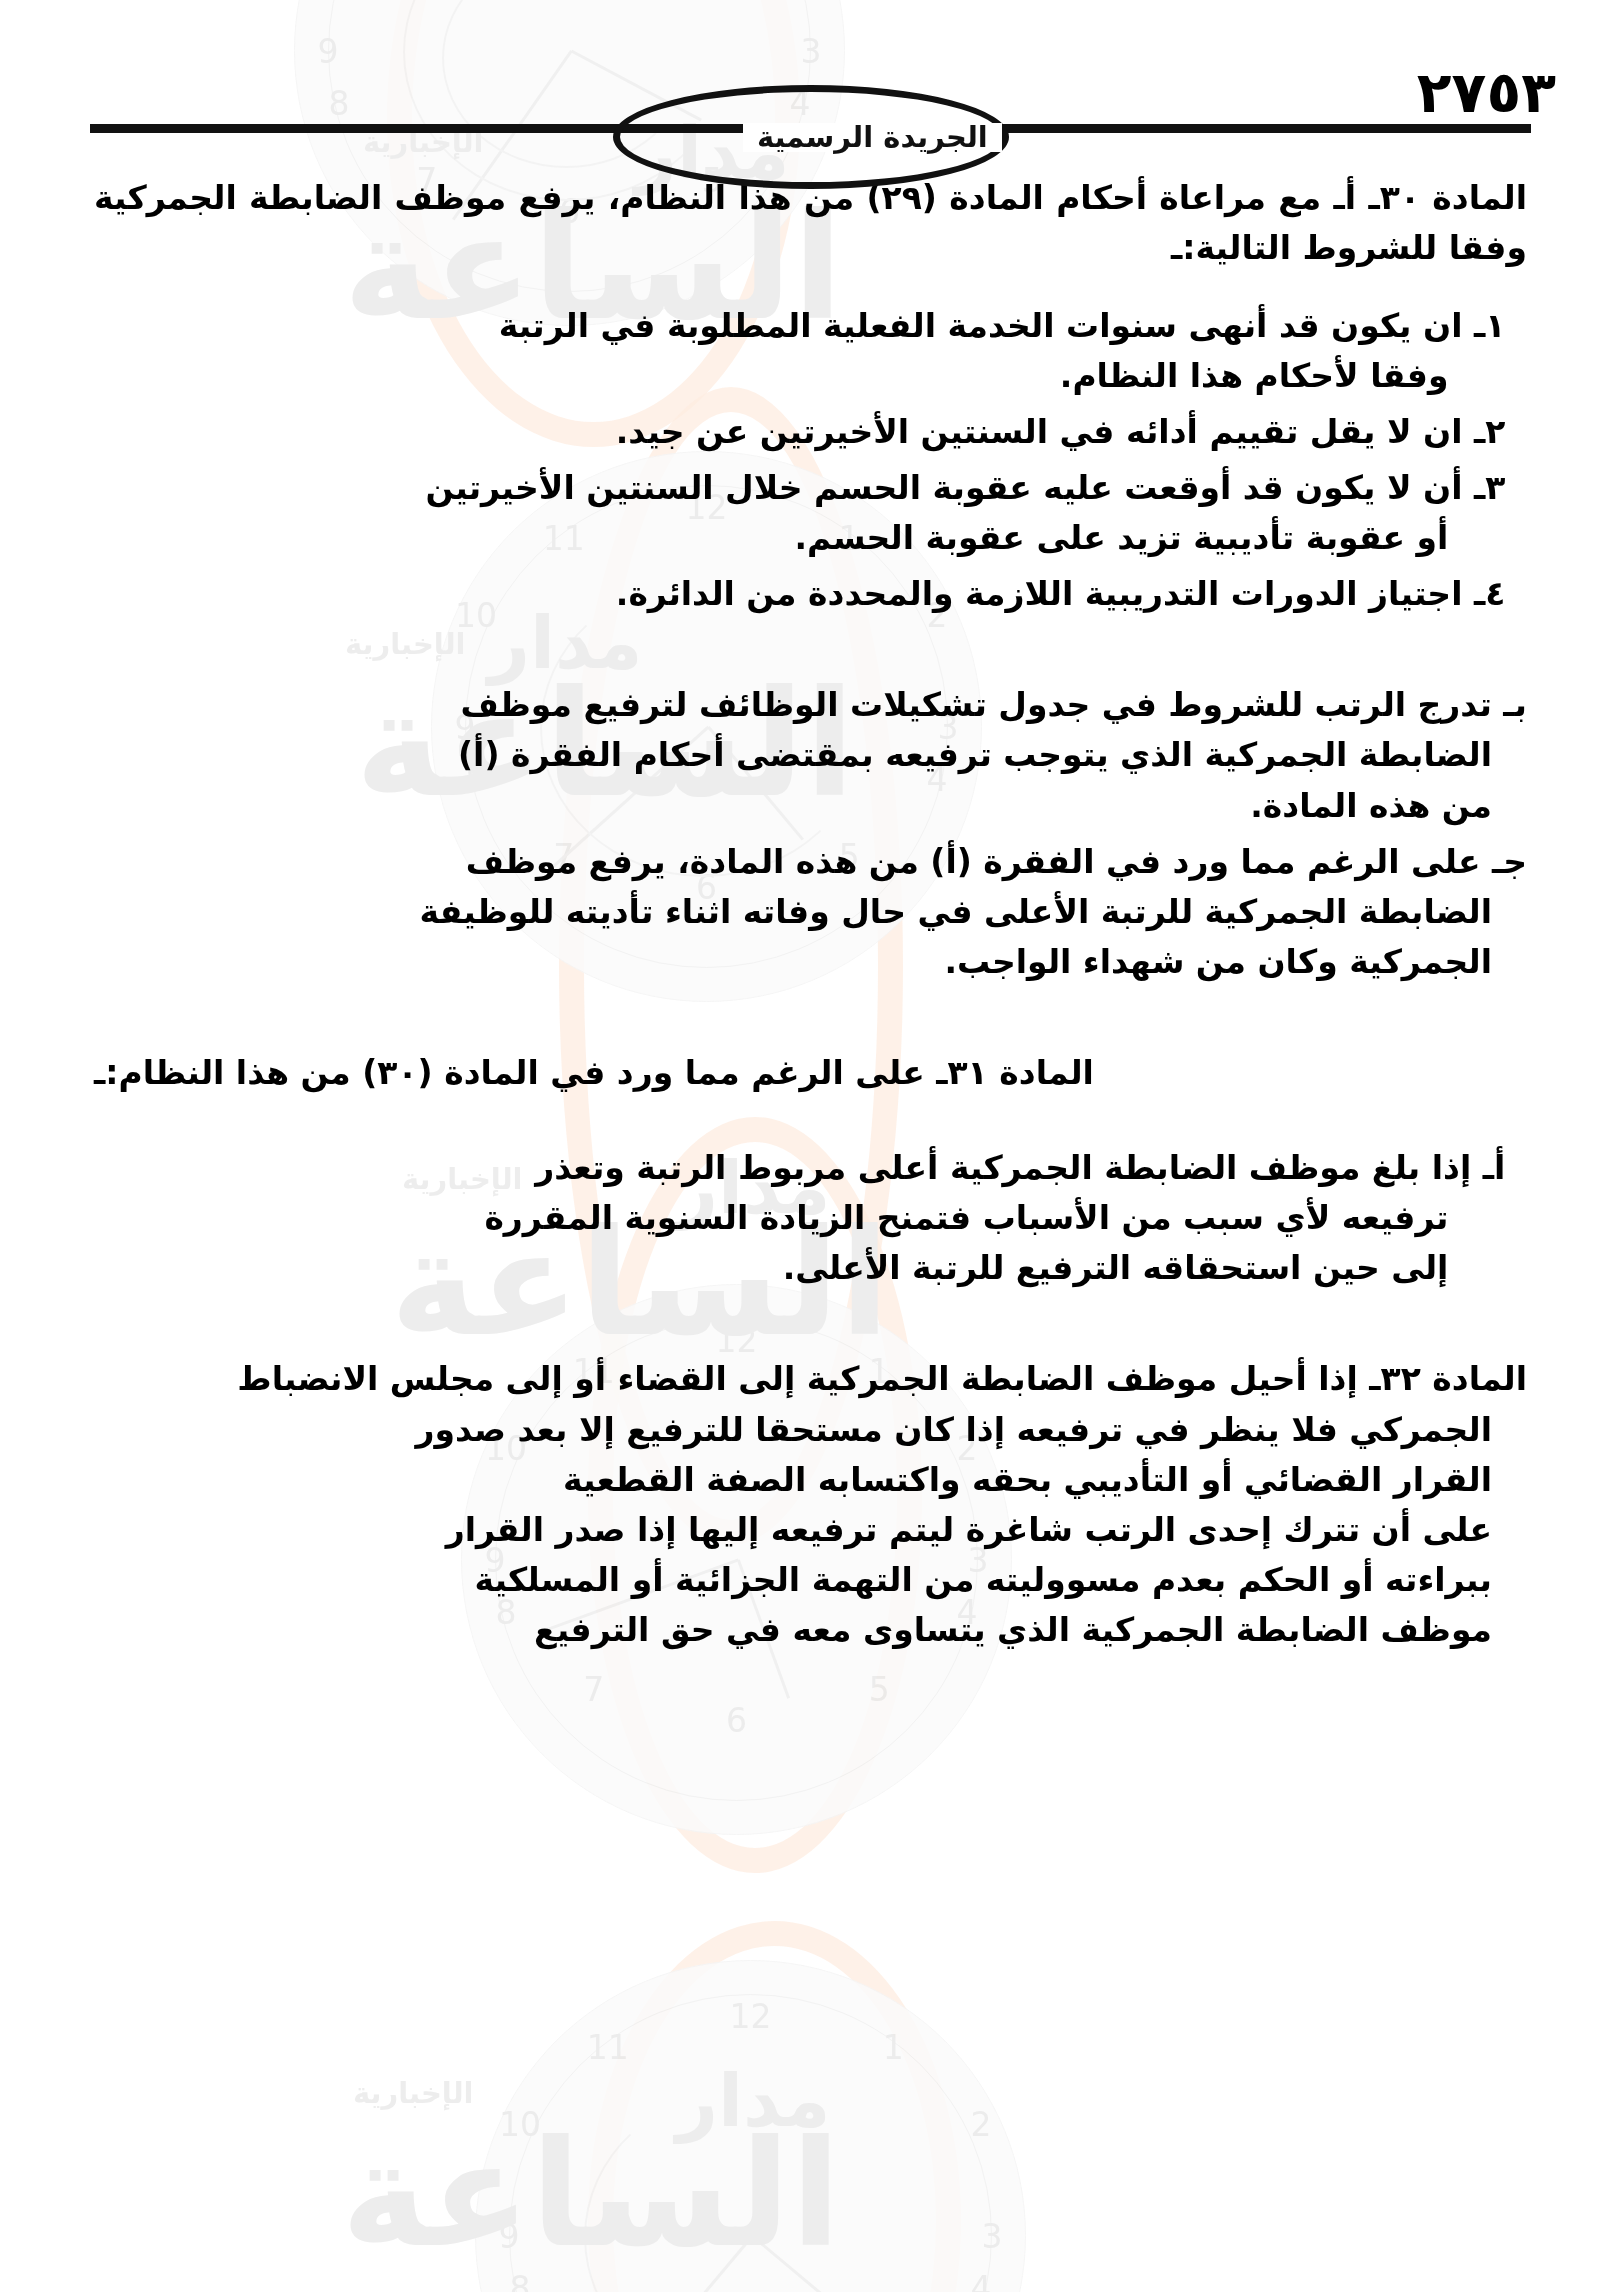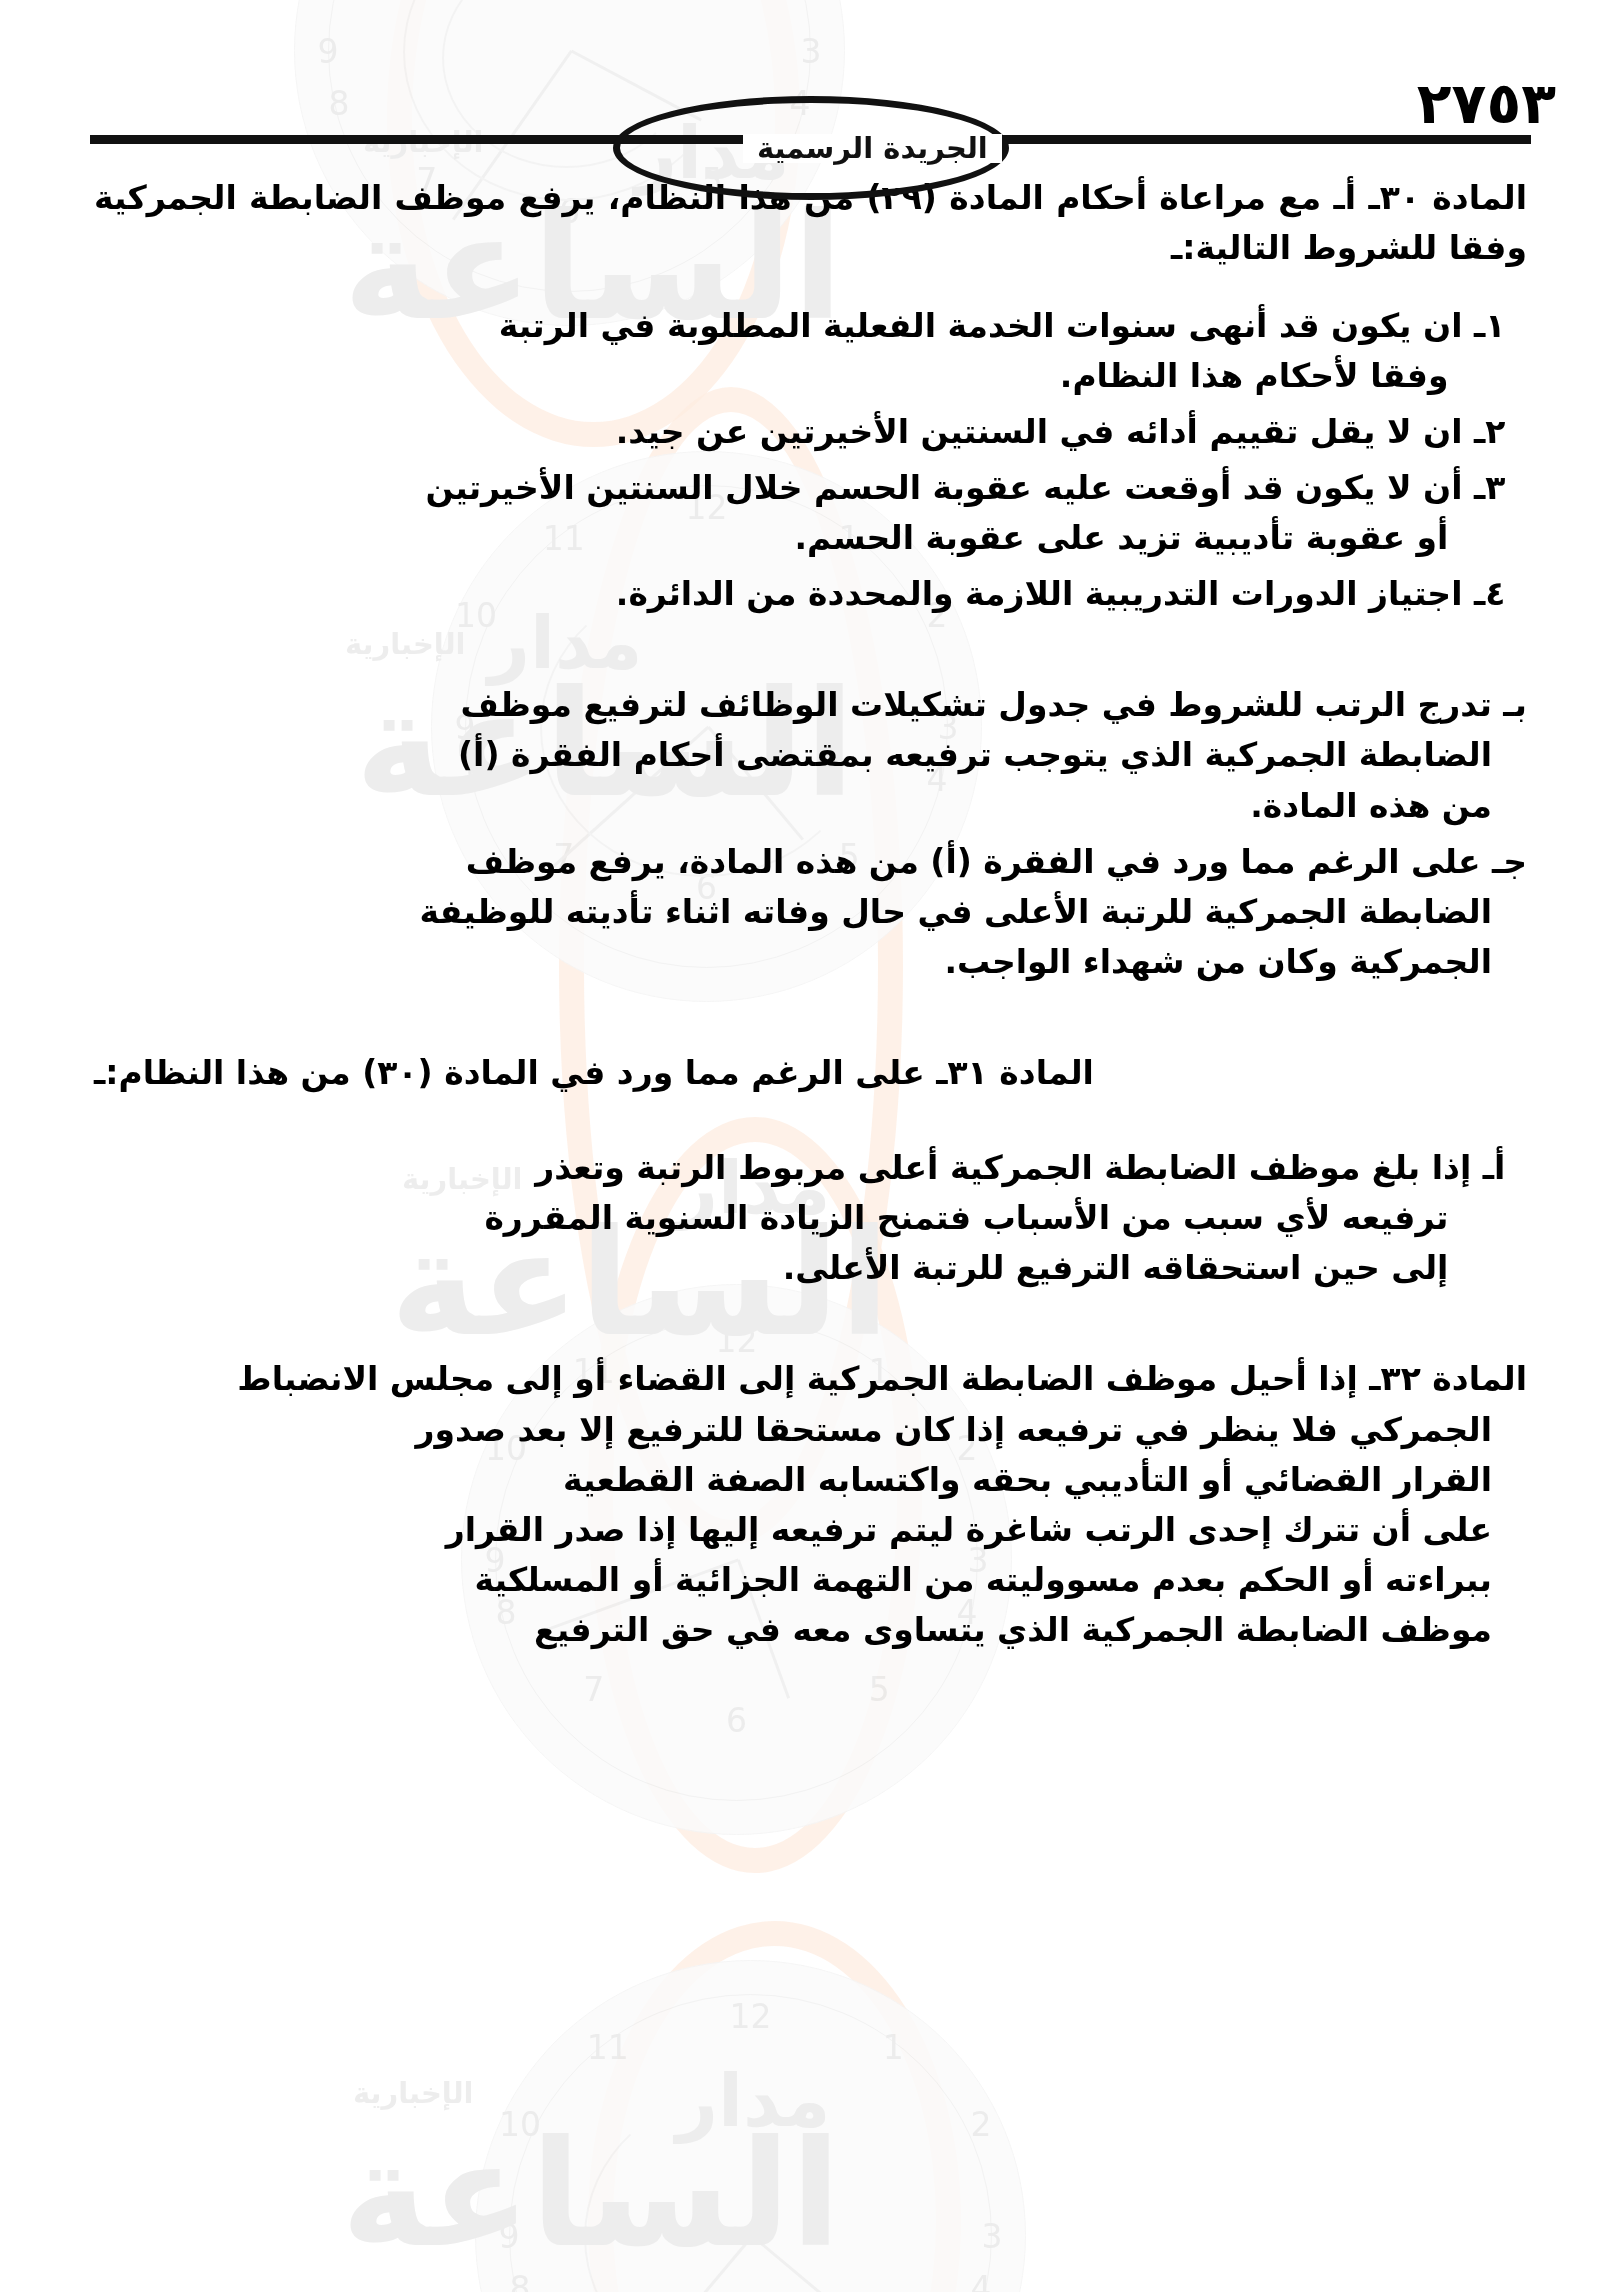--- a/index.html
+++ b/index.html
@@ -75,21 +75,21 @@
     position: absolute;
     border-radius: 50%;
     border: 2px solid #f2f2f2;
     border-right-color: transparent;
     border-top-color: transparent;
   }
 
   
   .header {
     position: absolute;
-    top: 44px;
+    top: 33px;
     right: 0;
     left: 0;
     height: 118px;
     z-index: 3;
   }
   .page-number {
     position: absolute;
     top: 25.5px;
     right: 65px;
     font-family: "DejaVu Sans", sans-serif;

